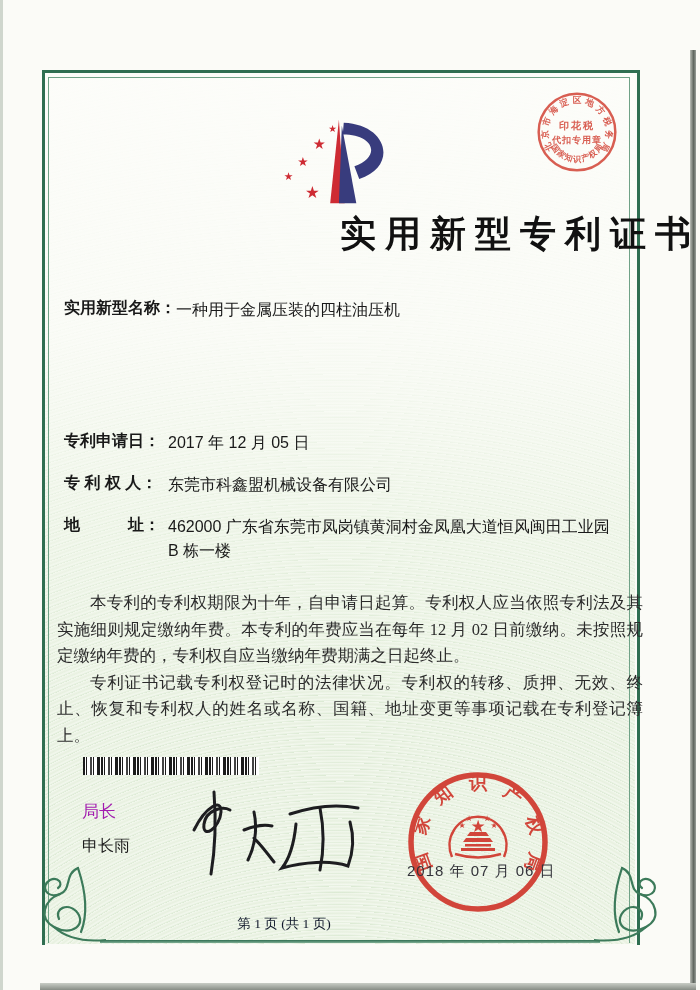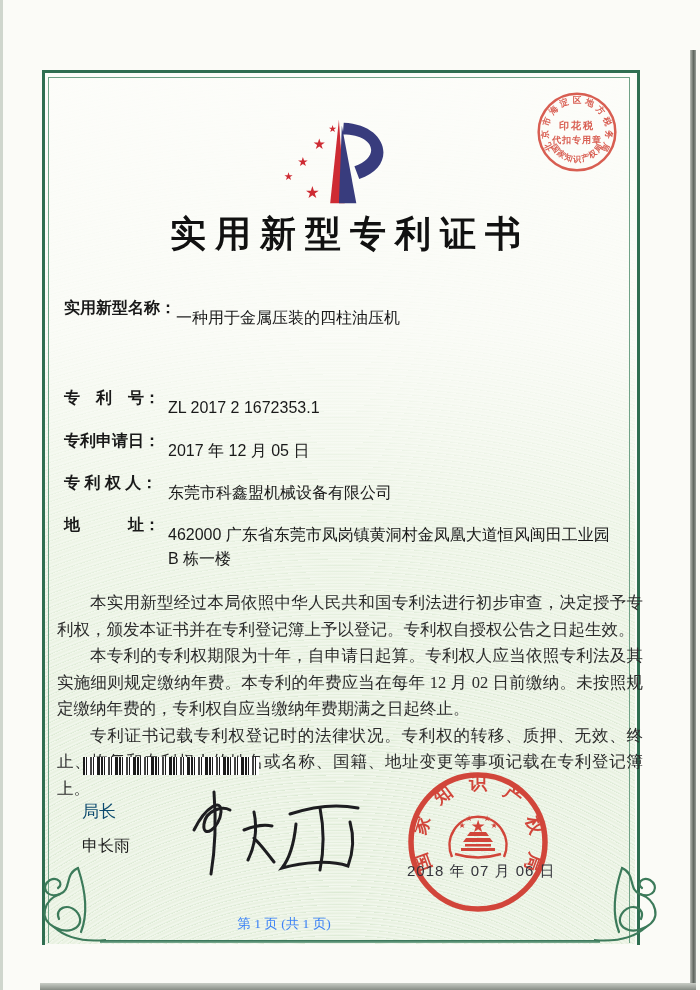--- a/index.html
+++ b/index.html
@@ -21,42 +21,42 @@
       linear-gradient(180deg,rgba(253,253,250,.96) 0%,rgba(253,253,250,.8) 30%,rgba(246,250,241,.35) 52%,rgba(238,245,232,0) 72%),
       repeating-radial-gradient(140% 90% at 50% 138%,#dcead4 0px,#f3f8ee 2px,#e7f0df 4px,#f3f8ee 6.5px);}
   .bottom-rule{position:absolute;left:100px;top:940px;width:500px;height:3px;
                background:linear-gradient(180deg,#2f6e51,#7fae95);}
   .flourish{position:absolute;top:864px;width:80px;height:92px;color:#3c7a5a;}
   .flourish.left{left:26px;}
   .flourish.right{left:594px;transform:scaleX(-1);}
   .cert-no{position:absolute;left:63px;top:110px;font-size:15.5px;letter-spacing:3px;color:#1e1e1e;}
   .tax-stamp{position:absolute;left:531px;top:86px;width:92px;height:92px;color:#d4493c;opacity:.88;}
   .logo{position:absolute;left:276px;top:116px;width:120px;height:92px;}
-  .title{position:absolute;left:0;top:210px;width:700px;text-align:center;
+  .title{position:absolute;left:0;top:210px;width:700px;text-align:right;
          font-size:36px;font-weight:700;letter-spacing:9px;color:#111;}
   .field-row{position:absolute;left:64px;width:575px;font-family:"Liberation Sans","DejaVu Sans",sans-serif;
              font-size:16px;color:#191919;}
   .flabel{display:inline-block;min-width:104px;vertical-align:top;font-weight:bold;}
-  .fvalue{display:inline-block;max-width:456px;line-height:24px;vertical-align:top;margin-top:8px;}
+  .fvalue{display:inline-block;max-width:456px;line-height:24px;vertical-align:top;}
   .grant-no{position:absolute;left:324px;top:0;}
   .paragraphs{position:absolute;left:57px;top:590px;width:586px;font-size:16.5px;line-height:26.5px;
               text-align:justify;color:#2b2b2b;}
   .paragraphs p{margin:0;text-indent:2em;}
   .barcode{position:absolute;left:83px;top:757px;width:176px;height:18px;
     background:repeating-linear-gradient(90deg,#1c1c1c 0 2px,#fff 2px 3px,#1c1c1c 3px 4px,#fff 4px 7px,
       #444 7px 9px,#fff 9px 10px,#1c1c1c 10px 11px,#fff 11px 14px,#1c1c1c 14px 17px,#fff 17px 18px);}
   .sig-title{position:absolute;left:82px;top:800px;font-family:"Liberation Sans","DejaVu Sans",sans-serif;
-             font-size:17px;color:#0c4a6e;}
+             font-size:17px;color:#a21caf;}
   .sig-name{position:absolute;left:82px;top:836px;font-family:"Liberation Sans","DejaVu Sans",sans-serif;
             font-size:16px;color:#1c1c1c;}
   .sig-hand{position:absolute;left:178px;top:778px;width:190px;height:104px;color:#1d1d20;}
   .cnipa-seal{position:absolute;left:393px;top:757px;width:170px;height:170px;color:#cf3328;opacity:.9;}
   .seal-date{position:absolute;left:407px;top:862px;width:160px;font-size:15px;letter-spacing:1px;
              color:#33333a;font-family:"Liberation Sans","DejaVu Sans",sans-serif;z-index:5;}
-  .footer{position:absolute;left:0;top:915px;width:568px;text-align:center;font-size:13.5px;color:#3b82f6;}
+  .footer{position:absolute;left:0;top:915px;width:568px;text-align:center;font-size:13.5px;color:#0f172a;}
   svg text{font-family:"Liberation Serif","DejaVu Serif",serif;}
 </style>
 </head>
 <body>
 
 <div class="page">
 
   <div class="inner-bg"></div>
   <div class="frame-outer"></div>
   <div class="frame-inner"></div>
@@ -103,35 +103,31 @@
       <polygon points="66,10 63,90 81,90"></polygon>
       <path d="M68,7 C114,9 124,52 84,65 L79,52 C106,43 101,19 67,19 Z"></path>
     </g>
   </svg>
 
   <div class="title">实用新型专利证书</div>
 
   <div class="field-row" style="top:298px">
     <span class="flabel">实用新型名称：</span><span class="fvalue">一种用于金属压装的四柱油压机</span>
   </div>
-  <div class="field-row" style="top:388px">
-    <span class="flabel">专　利　号：</span><span class="fvalue">ZL 2017 2 1672353.1</span>
-  </div>
   <div class="field-row" style="top:431px">
     <span class="flabel">专利申请日：</span><span class="fvalue">2017 年 12 月 05 日</span>
   </div>
   <div class="field-row" style="top:473px">
     <span class="flabel">专 利 权 人：</span><span class="fvalue">东莞市科鑫盟机械设备有限公司</span>
   </div>
   <div class="field-row" style="top:515px">
     <span class="flabel">地　　　址：</span><span class="fvalue">462000 广东省东莞市凤岗镇黄洞村金凤凰大道恒风闽田工业园 B 栋一楼</span>
   </div>
 
   <div class="paragraphs">
-    <p>本实用新型经过本局依照中华人民共和国专利法进行初步审查，决定授予专利权，颁发本证书并在专利登记簿上予以登记。专利权自授权公告之日起生效。</p>
     <p>本专利的专利权期限为十年，自申请日起算。专利权人应当依照专利法及其实施细则规定缴纳年费。本专利的年费应当在每年 12 月 02 日前缴纳。未按照规定缴纳年费的，专利权自应当缴纳年费期满之日起终止。</p>
     <p>专利证书记载专利权登记时的法律状况。专利权的转移、质押、无效、终止、恢复和专利权人的姓名或名称、国籍、地址变更等事项记载在专利登记簿上。</p>
   </div>
 
   <div class="barcode"></div>
 
   <div class="sig-title">局长</div>
   <div class="sig-name">申长雨</div>
 
   <svg class="sig-hand" viewBox="0 0 190 104">

